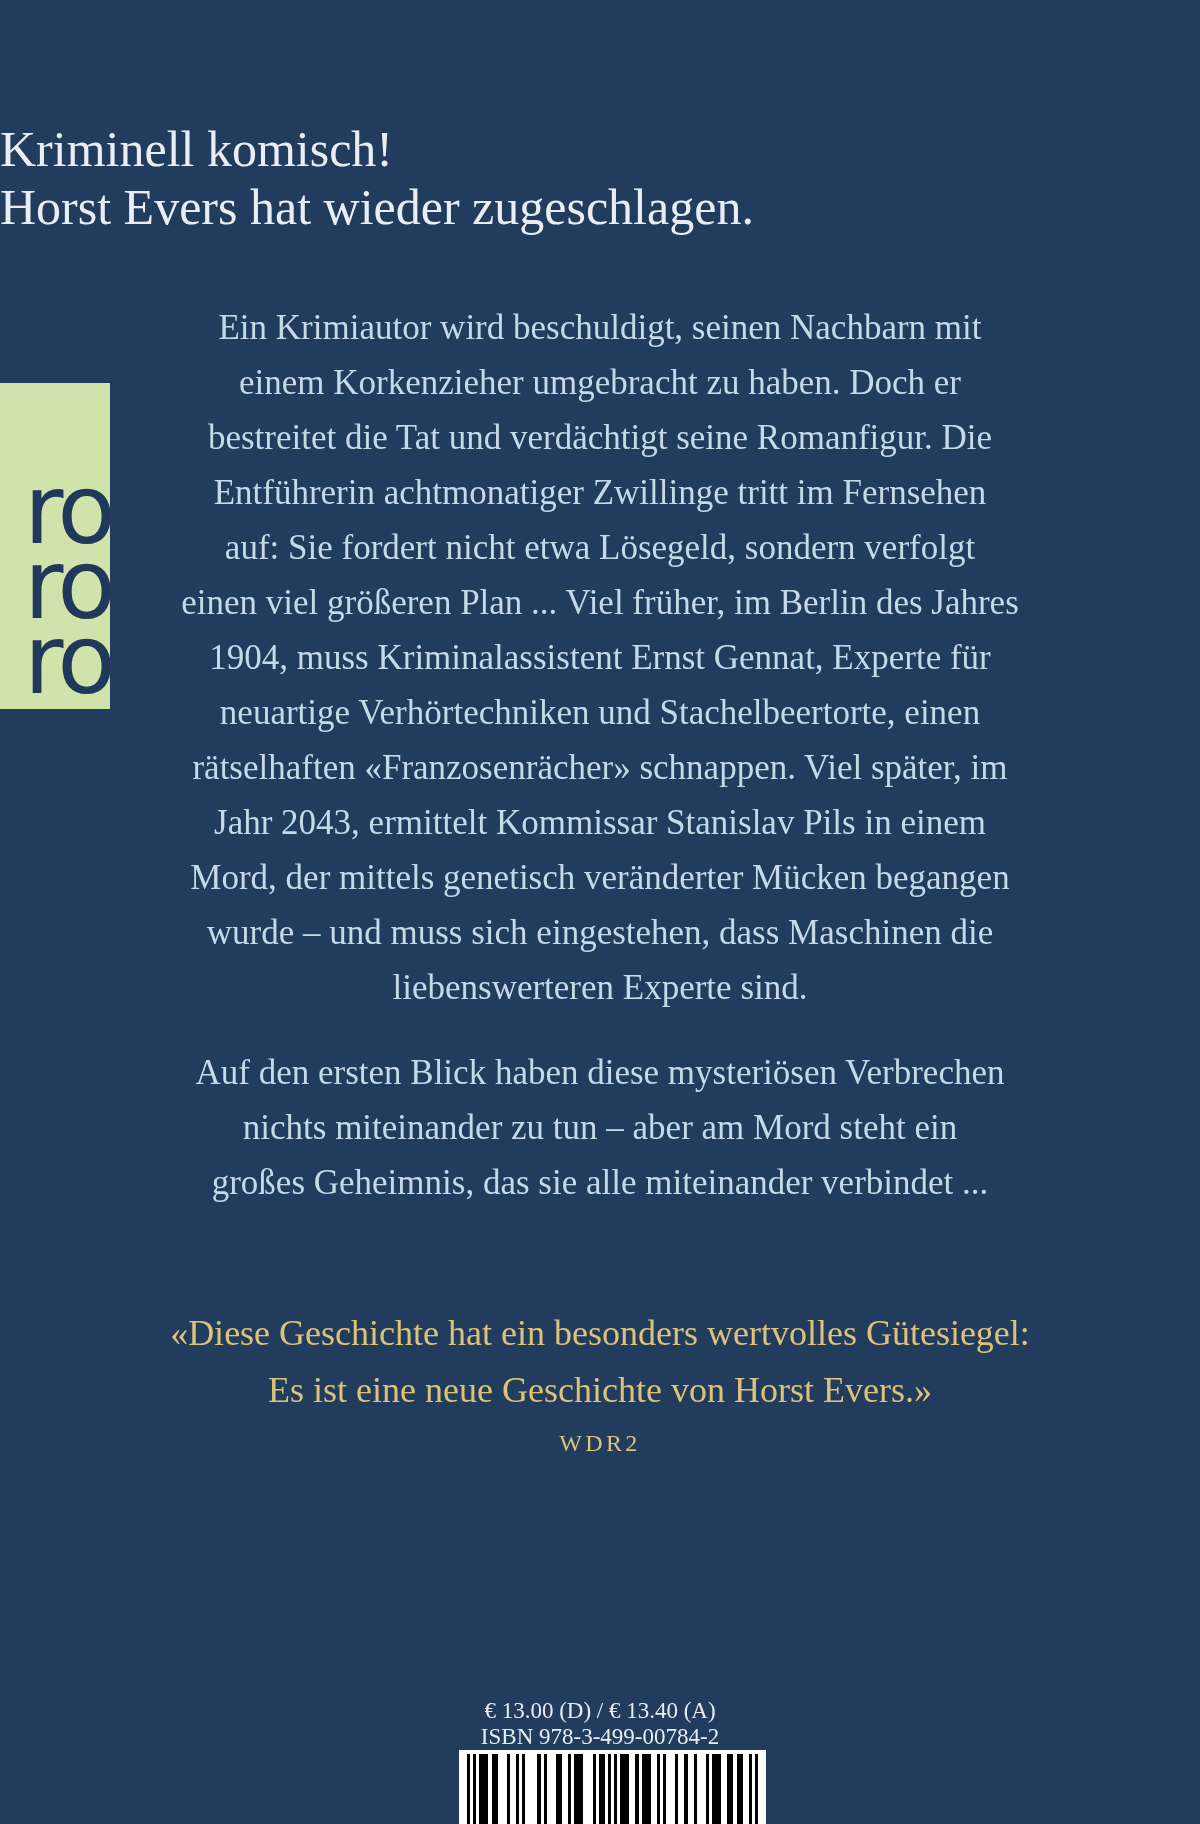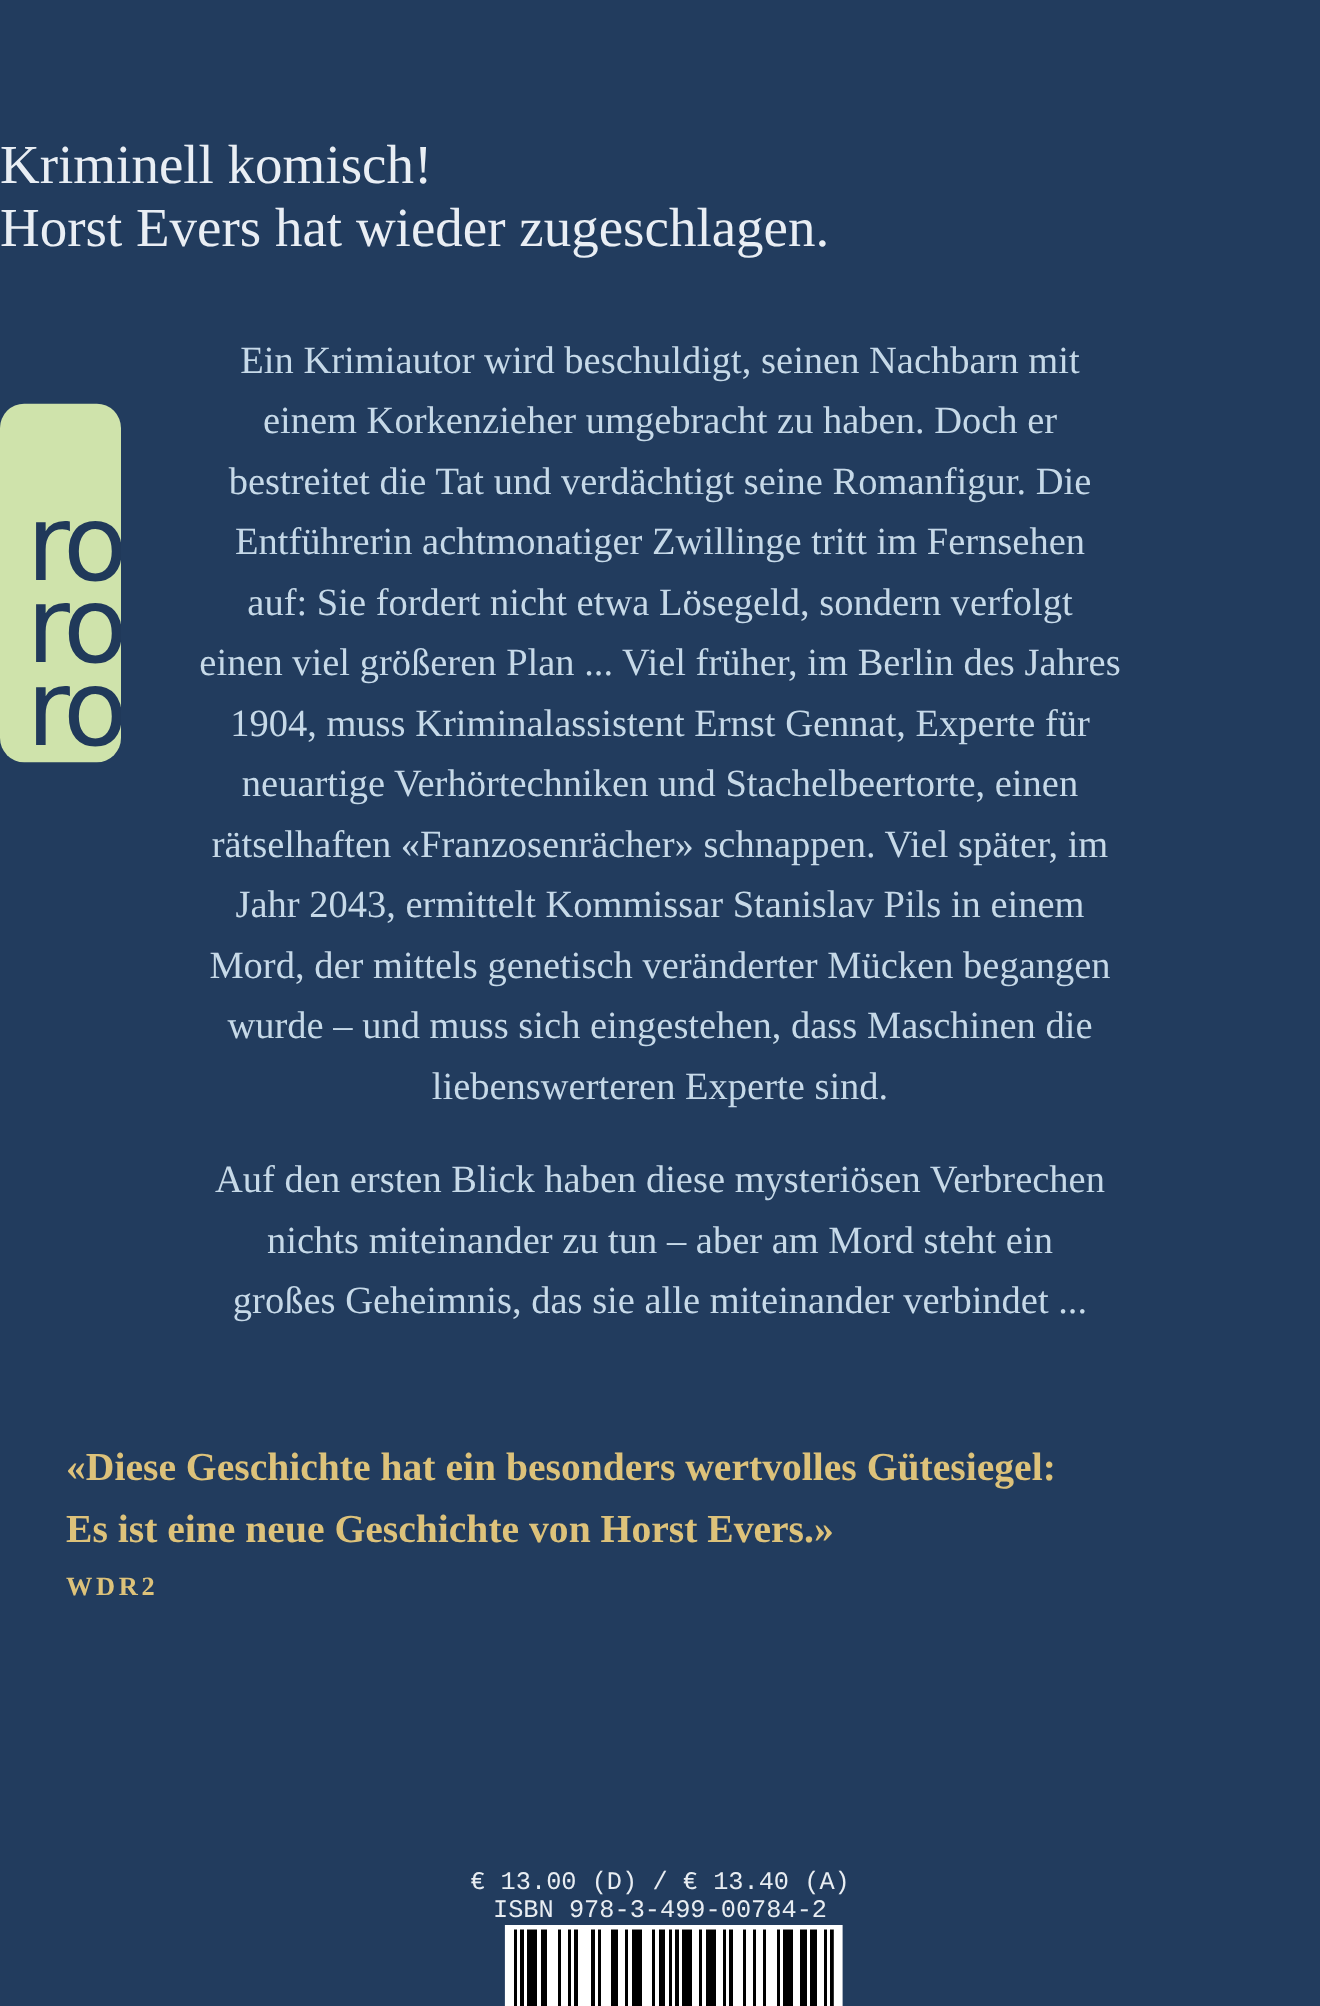--- a/index.html
+++ b/index.html
@@ -16,27 +16,26 @@
   html,body{margin:0;padding:0;}
   .page{
     position:relative;
     width:1200px;height:1824px;
     background:var(--bg);
     overflow:hidden;
     font-family:"Liberation Serif", serif;
   }
   
   .logo{
-    position:absolute;left:0;top:367px;
+    position:absolute;left:0;top:383px;
     width:110px;height:326px;
     background:var(--logo-bg);
     overflow:hidden;
     padding-top:90px;
     box-sizing:border-box;
-    border-radius:22px;
   }
   .logo .line{
     font-family:"DejaVu Sans", sans-serif;
     font-size:96px;
     line-height:75px;
     height:75px;
     letter-spacing:-4px;
     color:var(--logo-text);
     padding-left:24px;
     white-space:nowrap;
@@ -51,35 +50,34 @@
   .blurb{
     position:absolute;top:300px;left:60px;right:60px;
     text-align:center;
     font-size:35px;line-height:55px;
     color:var(--body);
   }
   .blurb .para2{margin-top:30px;}
   
   .review{
     position:absolute;top:1305px;left:60px;right:60px;
-    text-align:left;
+    text-align:center;
     color:var(--quote);
-    font-weight:bold;
   }
   .review .quote{font-size:36px;line-height:57px;}
   .review .attribution{
     margin-top:8px;
     font-size:24px;line-height:32px;
     letter-spacing:0.14em;
   }
   
   .footer{
     position:absolute;top:1698px;left:0;right:0;
     text-align:center;
-    font-family:Liberation Mono, monospace;
+    font-family:Liberation Serif, serif;
     font-size:23px;line-height:26px;
     color:var(--footer);
   }
   
   .barcode{
     position:absolute;left:459px;top:1750px;
     width:307px;height:74px;
     background:var(--barcode-bg);
   }
   .barcode .bars{

